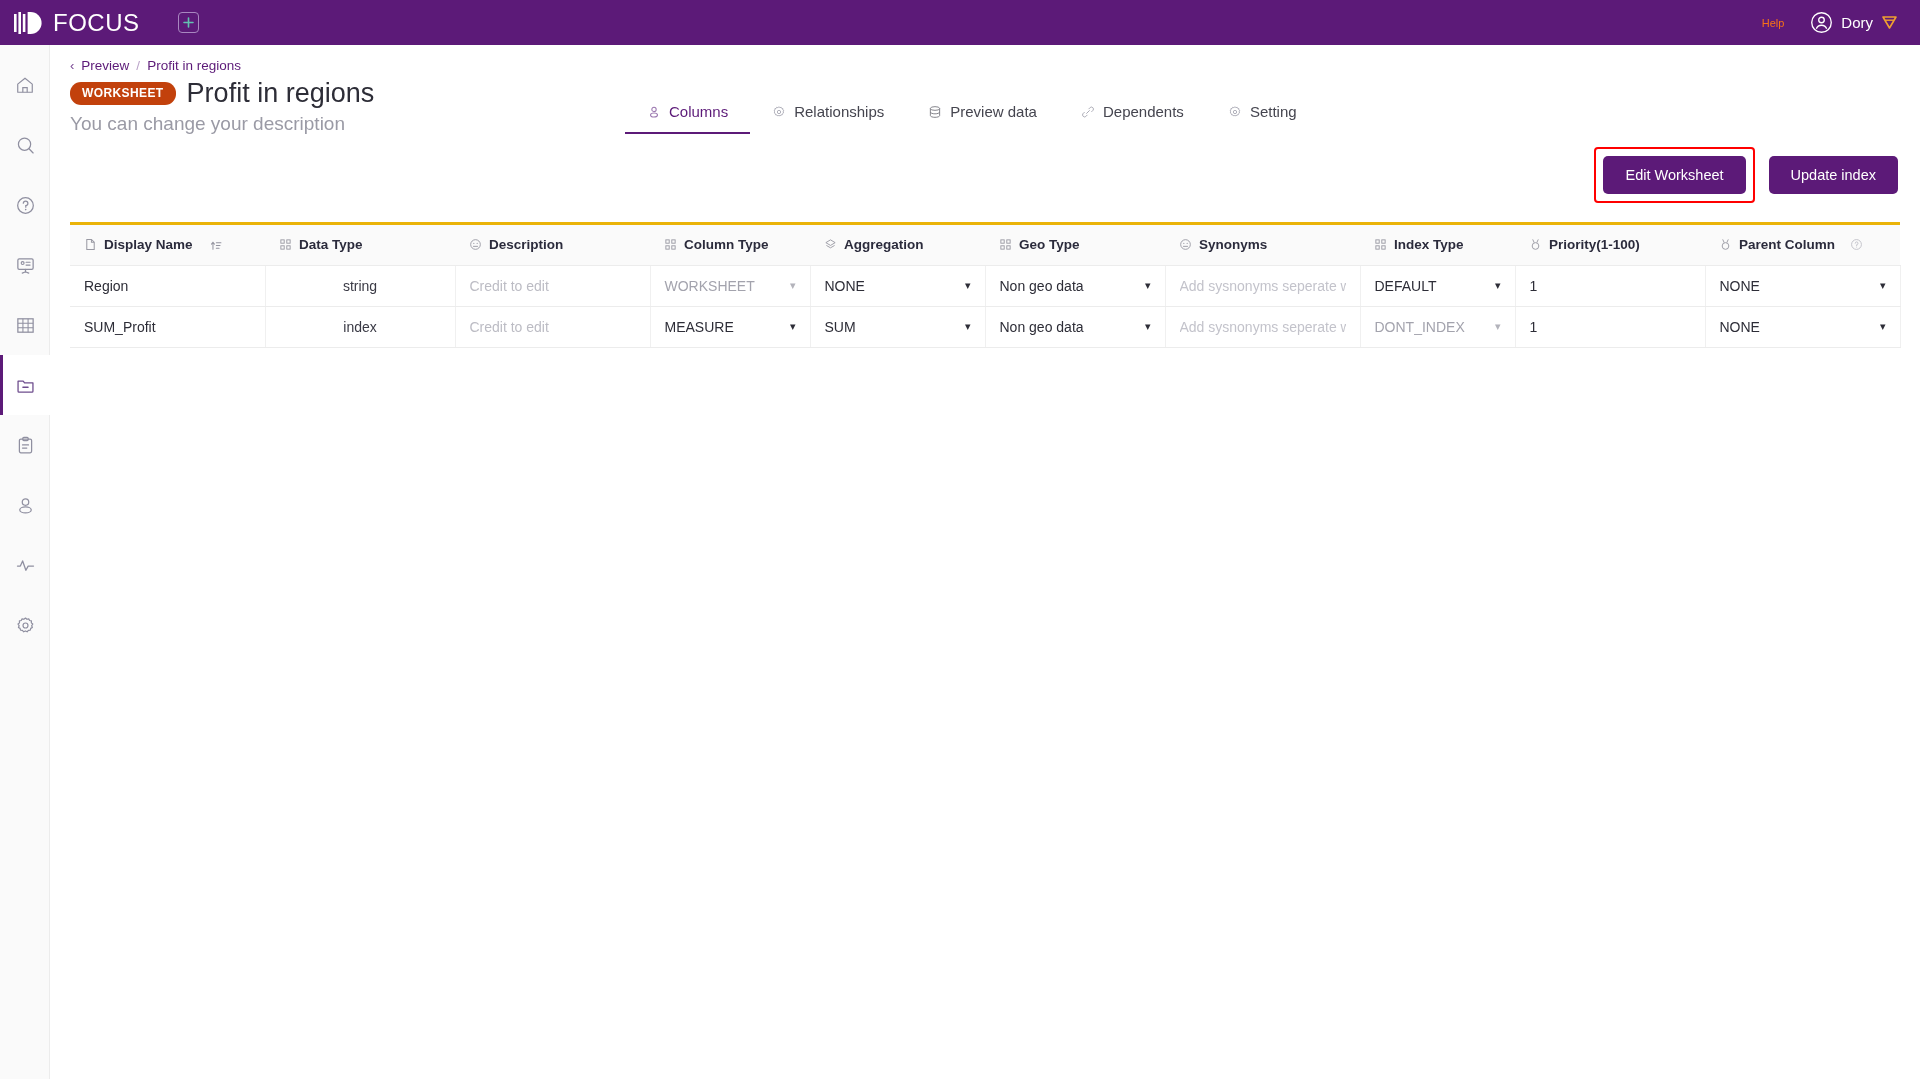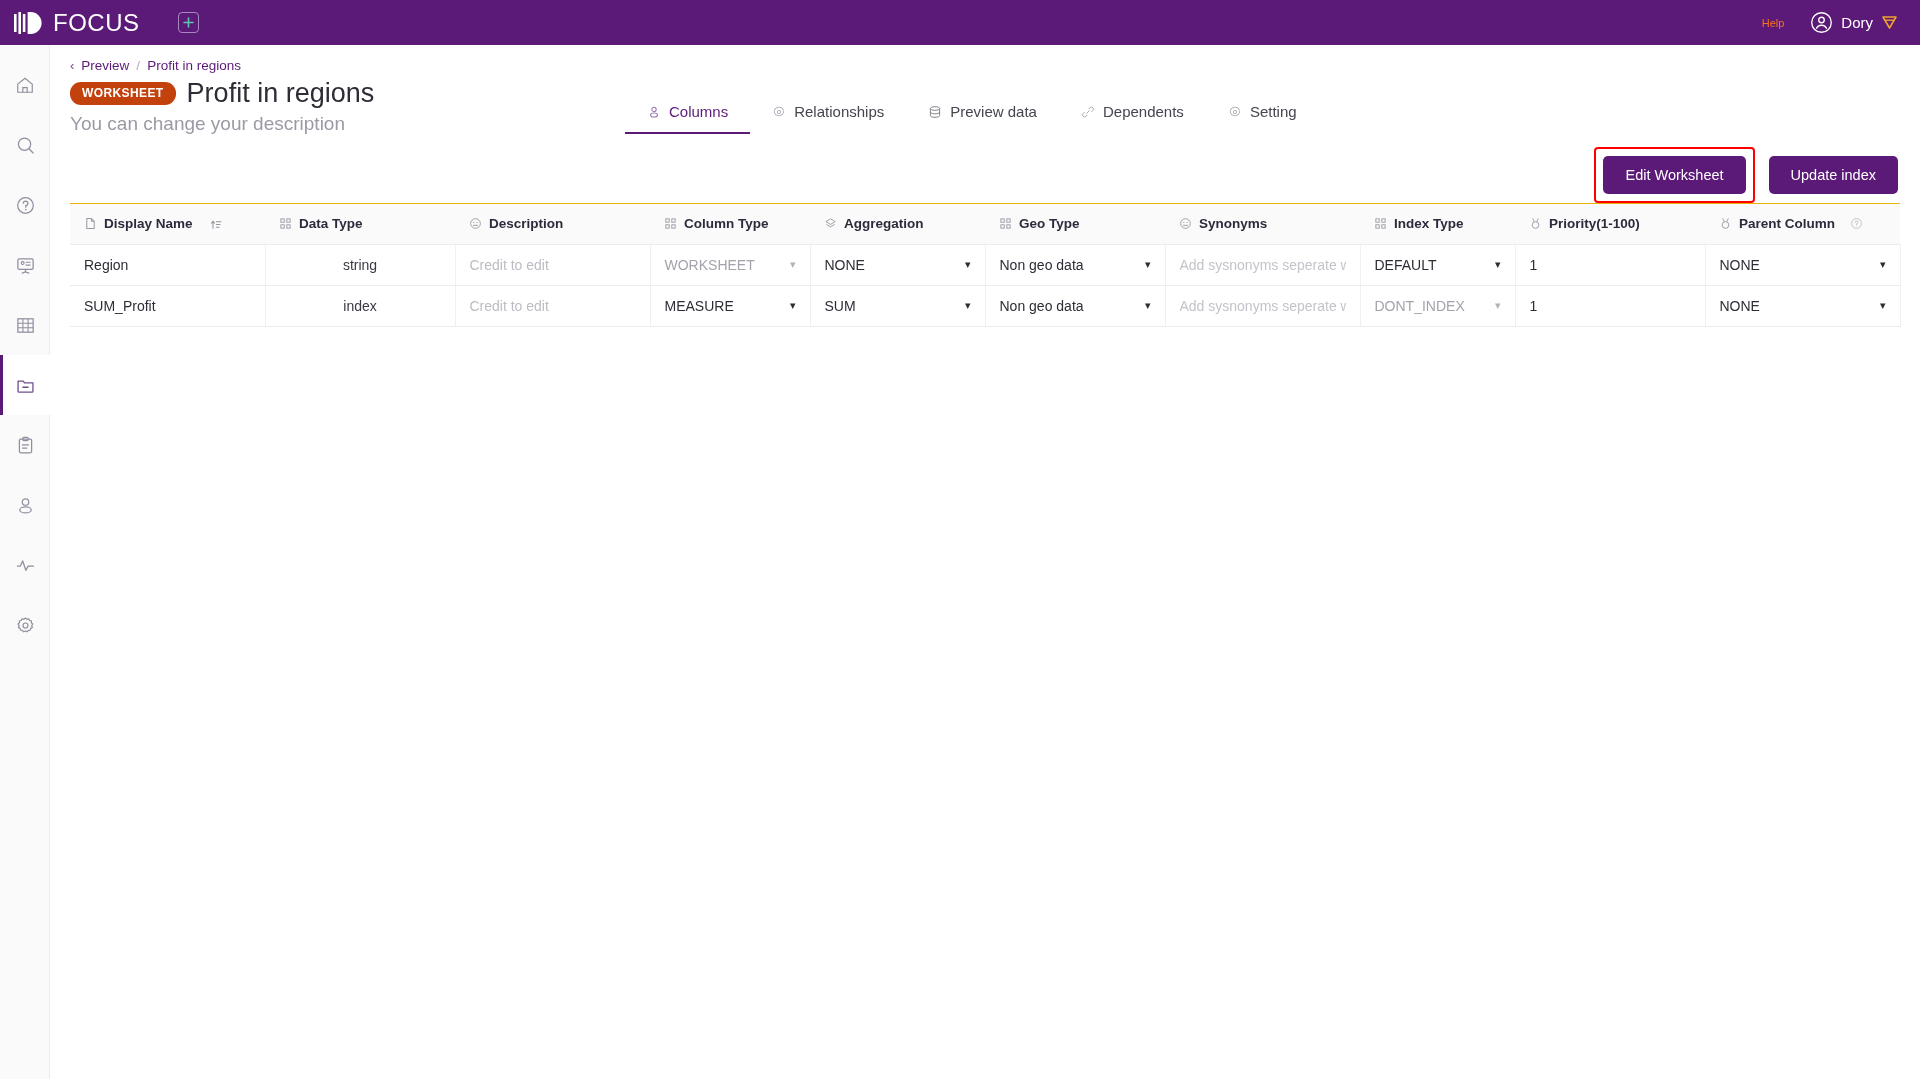--- a/index.html
+++ b/index.html
@@ -116,23 +116,23 @@
     background: #5c1a78; color: #ffffff;
     font-size: 14.5px; border: none; border-radius: 5px;
     padding: 11px 22px; cursor: pointer;
     font-family: "Liberation Sans", sans-serif;
   }
   .btn-wrap { position: relative; padding: 7px; }
   .btn-wrap.highlight { border: 2px solid #ff0000; border-radius: 4px; }
 
   
   .table-area {
-    position: absolute; top: 158px; left: 20px;
+    position: absolute; top: 177px; left: 20px;
     width: 1830px;
-    border-top: 1px solid #eab308;
+    border-top: 3px solid #eab308;
   }
   table { border-collapse: collapse; width: 1830px; table-layout: fixed; }
   thead th {
     background: #fafafa; height: 40px;
     font-size: 13.5px; color: #2b2b3c; font-weight: bold;
     text-align: left; padding: 0 14px;
     border-bottom: 1px solid #ececec;
     white-space: nowrap;
   }
   thead th .hcell { display: flex; align-items: center; gap: 7px; }

